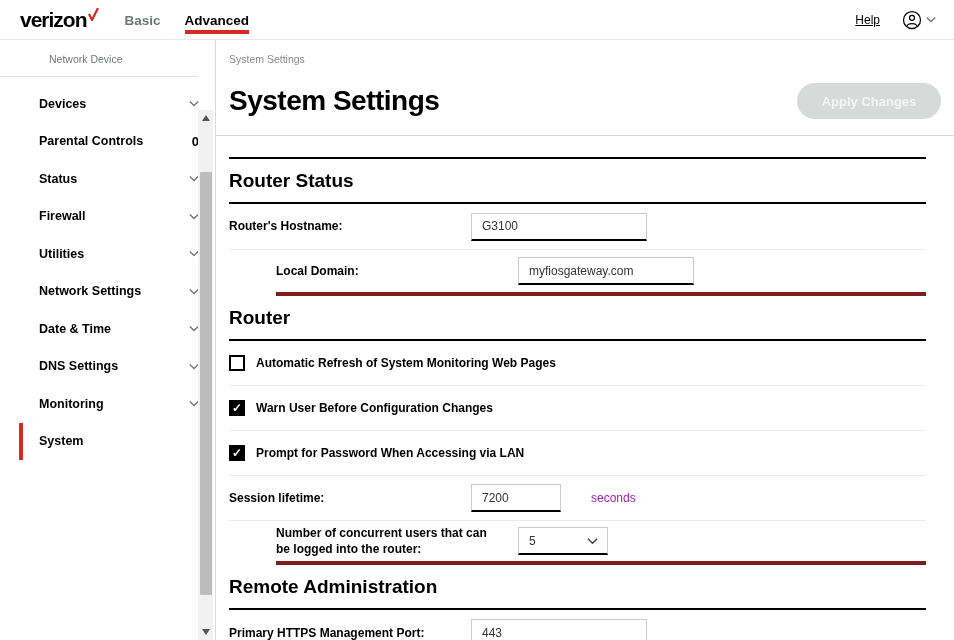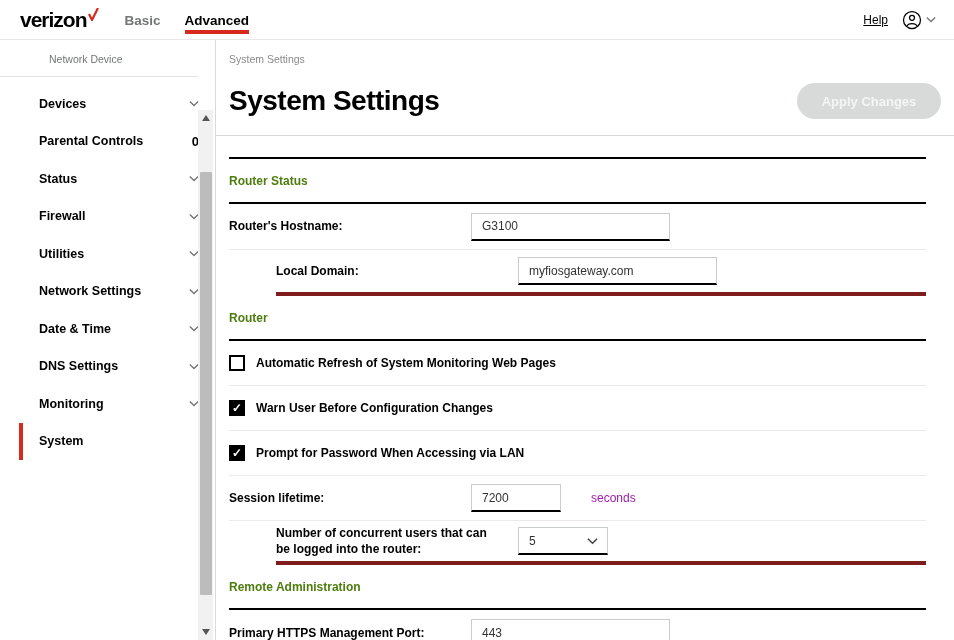--- a/index.html
+++ b/index.html
@@ -10,21 +10,21 @@
   .topbar { position:absolute; left:0; top:0; width:954px; height:40px; background:#fff;
             border-bottom:1px solid #e8e8e8; display:flex; align-items:stretch; }
   .brand { display:flex; align-items:center; margin-left:20px; margin-right:26px; }
   .brand-word { font-size:21px; font-weight:bold; letter-spacing:-1px; color:#000; }
   .brand-check { width:11px; height:13px; margin-left:1px; margin-bottom:10px; }
   .topnav { display:flex; align-items:stretch; gap:24px; }
   .nav-item { position:relative; display:flex; align-items:center; height:40px; font-size:13.5px;
               font-weight:bold; color:#747676; cursor:pointer; }
   .nav-item.active { color:#000; }
   .nav-item.active::after { content:""; position:absolute; left:0; right:0; bottom:6px; height:4px; background:#d52b1e; }
-  .top-right { margin-left:auto; display:flex; align-items:center; gap:14px; padding-right:18px; }
+  .top-right { margin-left:auto; display:flex; align-items:center; gap:22px; padding-right:18px; }
   .help-link { font-size:12px; color:#000; text-decoration:underline; cursor:pointer; }
   .account { display:flex; align-items:center; gap:4px; cursor:pointer; }
   .account svg { display:block; }
 
   
   .sidebar { position:absolute; left:0; top:40px; width:216px; height:600px; background:#fff;
              border-right:1px solid #d8dada; }
   .nd-label { margin:13px 0 5px 20px; font-size:10.5px; color:#747676;padding-left:29px; }
   .nd-select { margin-left:17px; width:181px; height:33px; border:1px solid #c9cccc; border-bottom:2px solid #000;
                display:flex; align-items:center; justify-content:space-between; padding:0 13px 0 15px;
@@ -55,29 +55,29 @@
   .title-row { display:flex; align-items:center; justify-content:space-between; margin:18px 13px 0 13px; }
   .page-title { font-size:28px; font-weight:bold; letter-spacing:-0.5px; color:#000; }
   .apply-btn { width:144px; height:36px; margin-right:0px; border:none; border-radius:18px; background:#d8dada;
                color:#f4f5f5; font-family:"Liberation Sans", sans-serif; font-size:13px; font-weight:bold; cursor:default; }
   .header-divider { margin-top:16px; height:1px; background:#d8dada; width:738px; }
 
   .content { margin-left:13px; width:697px; }
   .spacer-top { height:21px; }
   .hline-black { height:2px; background:#000; }
   .section-head { height:45px; display:flex; align-items:center; border-bottom:2px solid #000; }
-  .section-head h2 { font-size:12px; font-weight:bold; color:#4d7c0f; }
+  .section-head h2 { font-size:19px; font-weight:bold; color:#000000; }
   .form-row { display:flex; align-items:center; border-bottom:1px solid #eaeaea; }
   .form-row.h46 { height:46px; }
   .form-row.h45 { height:45px; }
   .form-row.h44 { height:44px; }
   .form-row.black-bottom { border-bottom:4px solid #7f1d1d;margin-left:47px; }
   .form-row.no-border { border-bottom:none; }
   .flabel { width:242px; font-size:12px; font-weight:bold; color:#000; line-height:1.35; padding-right:16px; }
-  .tinput { width:199px; height:28px; border:1px solid #c9cccc; border-bottom:2px solid #000; background:#fff;
+  .tinput { width:176px; height:28px; border:1px solid #c9cccc; border-bottom:2px solid #000; background:#fff;
             padding:0 10px; font-family:"Liberation Sans", sans-serif; font-size:12px; color:#333; }
   .tinput.short { width:90px; }
   .unit { margin-left:30px; font-size:12px; color:#a21caf; }
   .fselect { width:90px; height:28px; border:1px solid #c9cccc; border-bottom:2px solid #000; background:#fff;
              display:flex; align-items:center; justify-content:space-between; padding:0 9px 0 10px;
              font-size:12px; color:#333; cursor:pointer; }
   .fselect .chev { width:11px; height:8px; }
   .fselect .chev polyline { stroke:#444; }
 
   .cb-row { display:flex; align-items:center; height:45px; border-bottom:1px solid #eaeaea; }

